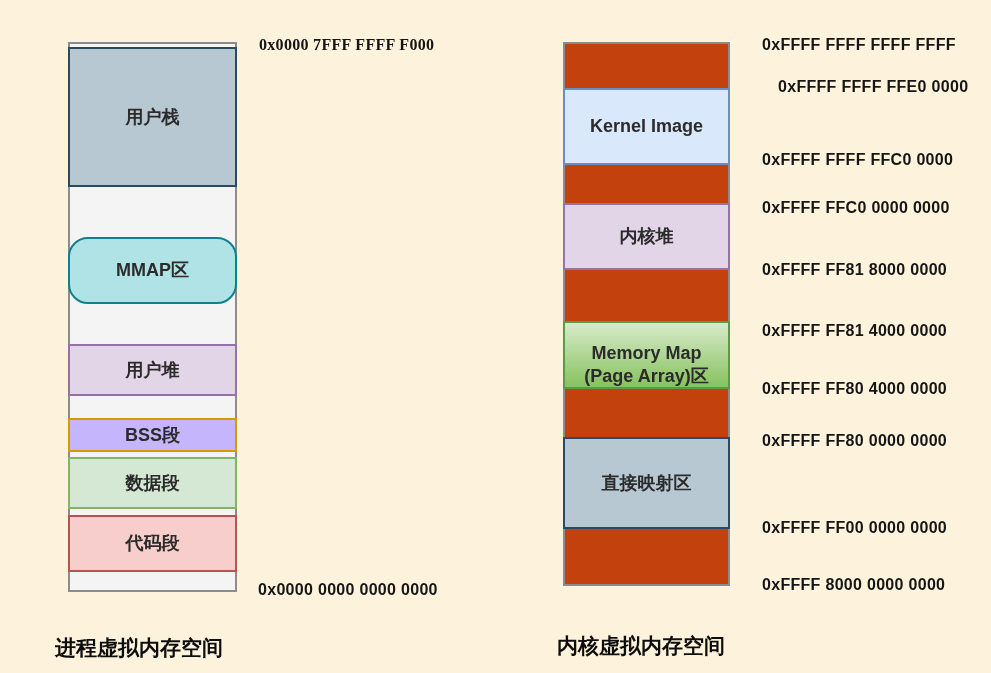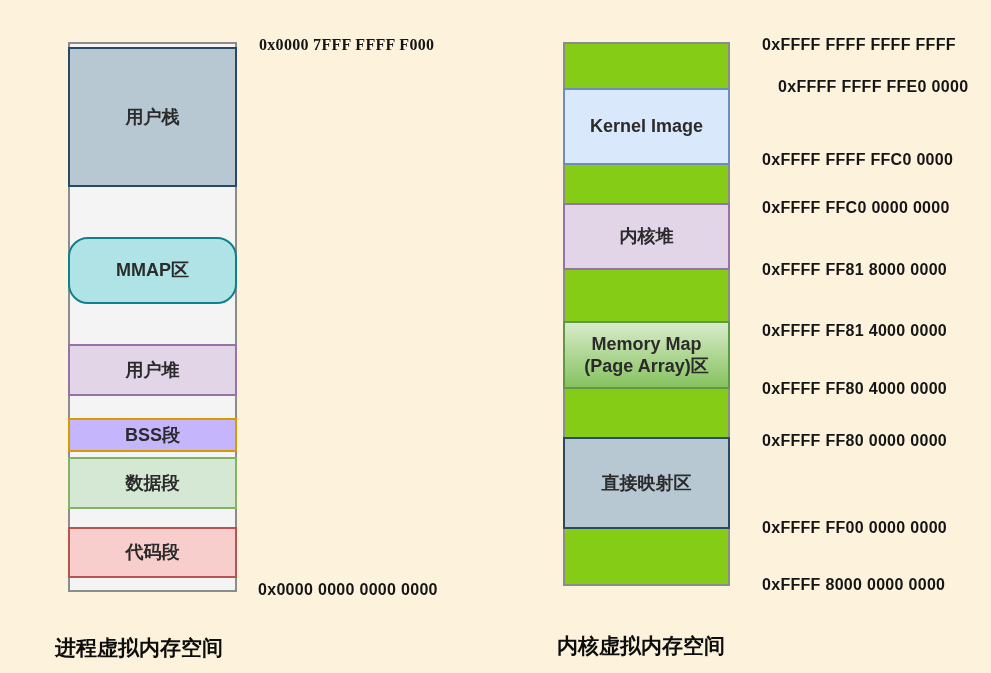--- a/index.html
+++ b/index.html
@@ -41,20 +41,21 @@
   .title {
     position:absolute;
     transform:translateY(-50%);
     font-size:21px;
     font-weight:700;
     color:#0d0d0d;
     white-space:nowrap;
   }
   .grad-seg {
     background:linear-gradient(180deg, var(--g1) 0%, var(--g2) 100%);
+    justify-content:flex-end;
   }
 </style>
 </head>
 <body>
 
 <div class="canvas" style="background: rgb(253, 243, 221); color: rgb(21, 21, 21);">
 
   <div class="memcol" style="left: 68px; top: 42px; width: 169px; height: 550px; background: rgb(244, 244, 244); border-color: rgb(140, 140, 140);">
 
     <div class="seg" style="top: 3px; height: 140px; background: rgb(183, 200, 211); border-color: rgb(42, 74, 99);">
@@ -70,31 +71,31 @@
     </div>
 
     <div class="seg" style="top: 374px; height: 34px; background: #c4b5fd; border-color: rgb(215, 155, 0);">
       <span>BSS段</span>
     </div>
 
     <div class="seg" style="top: 413px; height: 52px; background: rgb(213, 232, 212); border-color: rgb(130, 179, 102);">
       <span>数据段</span>
     </div>
 
-    <div class="seg" style="top: 471px; height: 51px; background: rgb(248, 206, 204); border-color: rgb(184, 84, 80); margin-top: 12px;">
+    <div class="seg" style="top: 471px; height: 57px; background: rgb(248, 206, 204); border-color: rgb(184, 84, 80);">
       <span>代码段</span>
     </div>
   </div>
 
   <div class="addr" style="left:259px; top:45px;font-family:Liberation Serif, serif;">0x0000 7FFF FFFF F000</div>
   <div class="addr" style="left:258px; top:590px;">0x0000 0000 0000 0000</div>
 
   <div class="title" style="left:55px; top:648px;">进程虚拟内存空间</div>
 
-  <div class="memcol" style="left: 563px; top: 42px; width: 167px; height: 544px; background: #84cc16; border-color: rgb(140, 140, 140);">
+  <div class="memcol" style="left: 563px; top: 42px; width: 167px; height: 544px; background: #c2410c; border-color: rgb(140, 140, 140);">
 
     <div class="seg" style="top: 44px; height: 77px; background: rgb(218, 232, 252); border-color: rgb(108, 142, 191);">
       <span>Kernel Image</span>
     </div>
 
     <div class="seg" style="top: 159px; height: 67px; background: rgb(225, 213, 231); border-color: rgb(150, 115, 166);">
       <span>内核堆</span>
     </div>
 
     <div class="seg grad-seg" style="top: 277px; height: 68px; --g1: #d8ebc9; --g2: #86c25f; border-color: rgb(93, 153, 72);">

